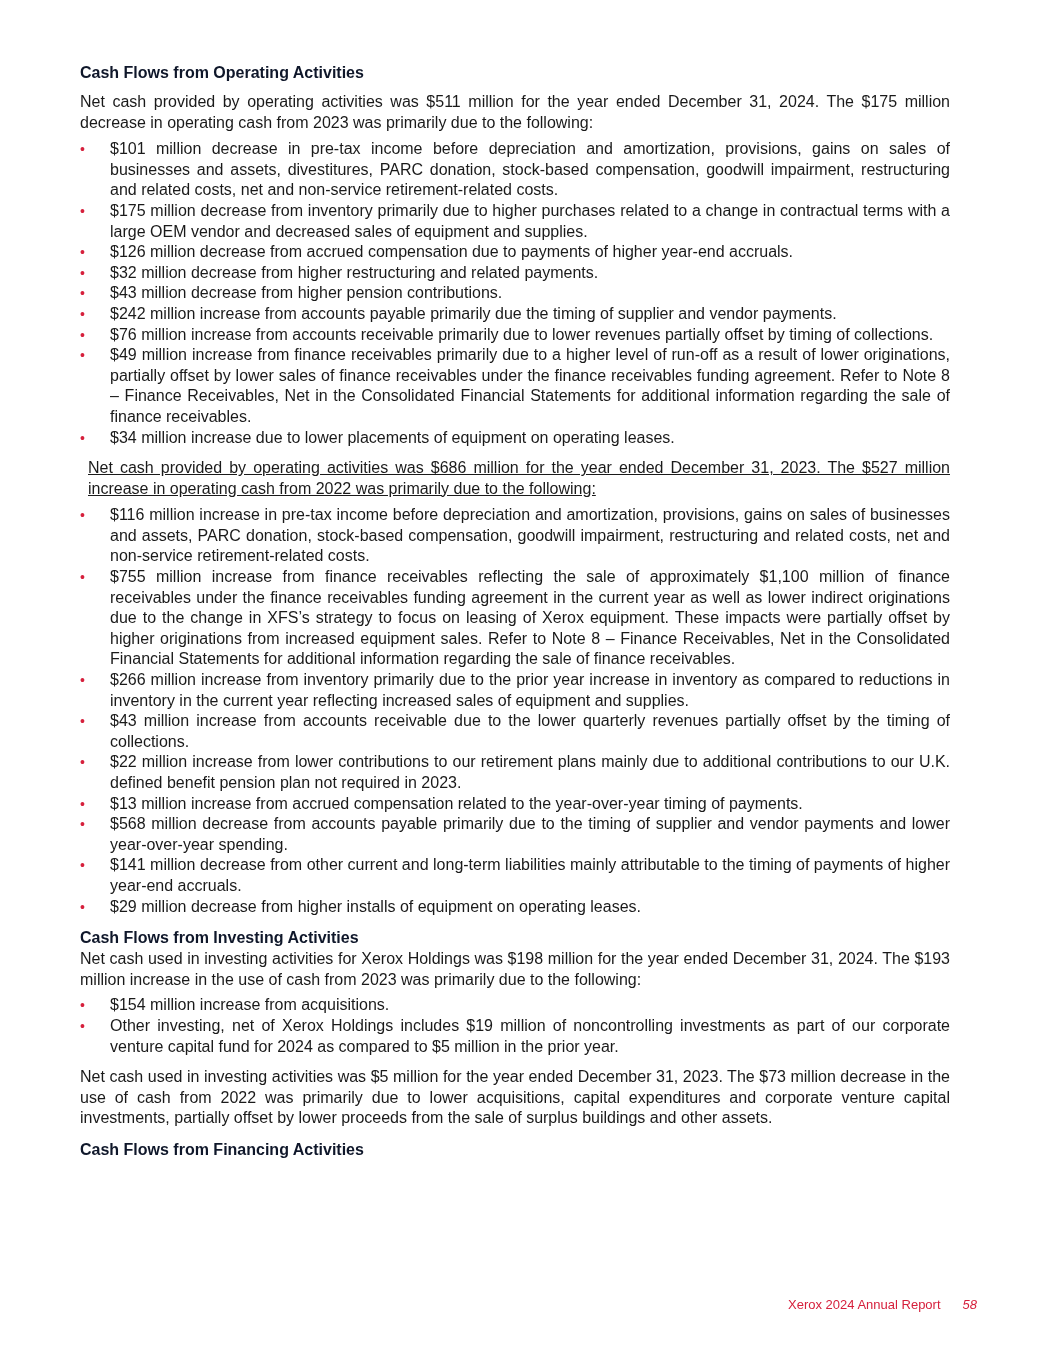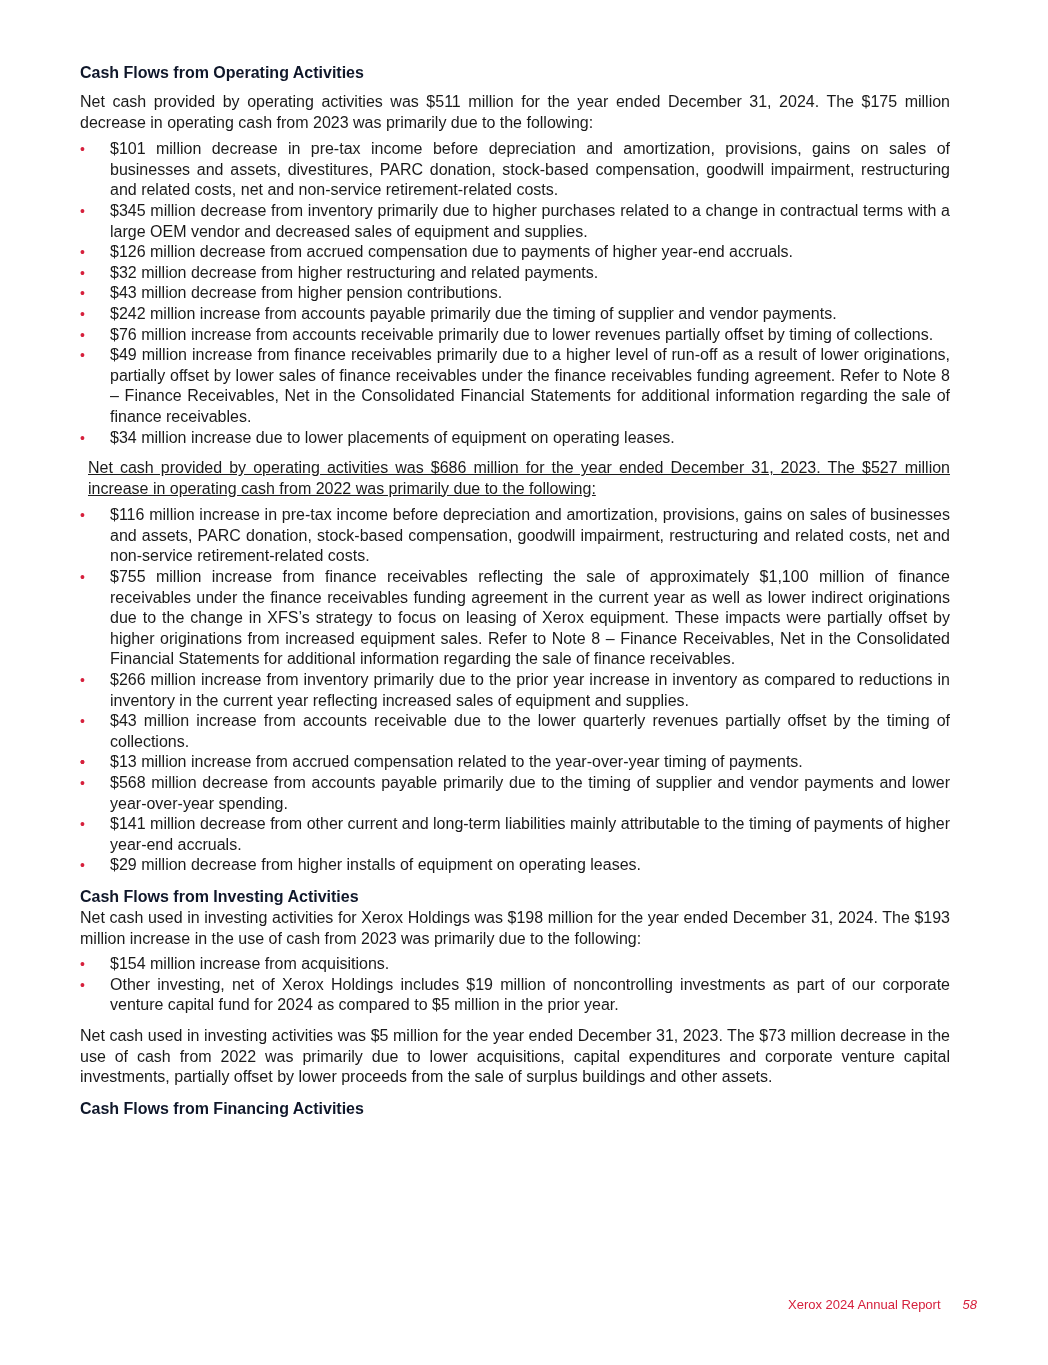--- a/index.html
+++ b/index.html
@@ -32,37 +32,37 @@
   </style>
 </head>
 <body>
 
 <div class="page">
 
   <h2 class="h" style="margin-bottom:9px;">Cash Flows from Operating Activities</h2>
   <p class="p" style="margin-bottom:6px;">Net cash provided by operating activities was $511 million for the year ended December 31, 2024. The $175 million decrease in operating cash from 2023 was primarily due to the following:</p>
   <ul class="b" style="margin-bottom:10px;">
       <li><span class="dot">•</span><span>$101 million decrease in pre-tax income before depreciation and amortization, provisions, gains on sales of businesses and assets, divestitures, PARC donation, stock-based compensation, goodwill impairment, restructuring and related costs, net and non-service retirement-related costs.</span></li>
-      <li><span class="dot">•</span><span>$345 million decrease from inventory primarily due to higher purchases related to a change in contractual terms with a large OEM vendor and decreased sales of equipment and supplies.</span></li>
+      <li><span class="dot">•</span><span>$175 million decrease from inventory primarily due to higher purchases related to a change in contractual terms with a large OEM vendor and decreased sales of equipment and supplies.</span></li>
       <li><span class="dot">•</span><span>$126 million decrease from accrued compensation due to payments of higher year-end accruals.</span></li>
       <li><span class="dot">•</span><span>$32 million decrease from higher restructuring and related payments.</span></li>
       <li><span class="dot">•</span><span>$43 million decrease from higher pension contributions.</span></li>
       <li><span class="dot">•</span><span>$242 million increase from accounts payable primarily due the timing of supplier and vendor payments.</span></li>
       <li><span class="dot">•</span><span>$76 million increase from accounts receivable primarily due to lower revenues partially offset by timing of collections.</span></li>
       <li><span class="dot">•</span><span>$49 million increase from finance receivables primarily due to a higher level of run-off as a result of lower originations, partially offset by lower sales of finance receivables under the finance receivables funding agreement. Refer to Note 8 – Finance Receivables, Net in the Consolidated Financial Statements for additional information regarding the sale of finance receivables.</span></li>
       <li><span class="dot">•</span><span>$34 million increase due to lower placements of equipment on operating leases.</span></li>
     </ul>
 
   <p class="p indent" style="margin-bottom:6px;">Net cash provided by operating activities was $686 million for the year ended December 31, 2023. The $527 million increase in operating cash from 2022 was primarily due to the following:</p>
   <ul class="b" style="margin-bottom:10px;">
       <li><span class="dot">•</span><span>$116 million increase in pre-tax income before depreciation and amortization, provisions, gains on sales of businesses and assets, PARC donation, stock-based compensation, goodwill impairment, restructuring and related costs, net and non-service retirement-related costs.</span></li>
       <li><span class="dot">•</span><span>$755 million increase from finance receivables reflecting the sale of approximately $1,100 million of finance receivables under the finance receivables funding agreement in the current year as well as lower indirect originations due to the change in XFS’s strategy to focus on leasing of Xerox equipment. These impacts were partially offset by higher originations from increased equipment sales. Refer to Note 8 – Finance Receivables, Net in the Consolidated Financial Statements for additional information regarding the sale of finance receivables.</span></li>
       <li><span class="dot">•</span><span>$266 million increase from inventory primarily due to the prior year increase in inventory as compared to reductions in inventory in the current year reflecting increased sales of equipment and supplies.</span></li>
       <li><span class="dot">•</span><span>$43 million increase from accounts receivable due to the lower quarterly revenues partially offset by the timing of collections.</span></li>
-      <li><span class="dot">•</span></li>
+      <li><span class="dot">•</span><span>$22 million increase from lower contributions to our retirement plans mainly due to additional contributions to our U.K. defined benefit pension plan not required in 2023.</span></li>
       <li><span class="dot">•</span><span>$13 million increase from accrued compensation related to the year-over-year timing of payments.</span></li>
       <li><span class="dot">•</span><span>$568 million decrease from accounts payable primarily due to the timing of supplier and vendor payments and lower year-over-year spending.</span></li>
       <li><span class="dot">•</span><span>$141 million decrease from other current and long-term liabilities mainly attributable to the timing of payments of higher year-end accruals.</span></li>
       <li><span class="dot">•</span><span>$29 million decrease from higher installs of equipment on operating leases.</span></li>
     </ul>
 
   <h2 class="h" style="margin-bottom:1px;">Cash Flows from Investing Activities</h2>
   <p class="p" style="margin-bottom:5px;">Net cash used in investing activities for Xerox Holdings was $198 million for the year ended December 31, 2024. The $193 million increase in the use of cash from 2023 was primarily due to the following:</p>
   <ul class="b" style="margin-bottom:10px;">
       <li><span class="dot">•</span><span>$154 million increase from acquisitions.</span></li>

